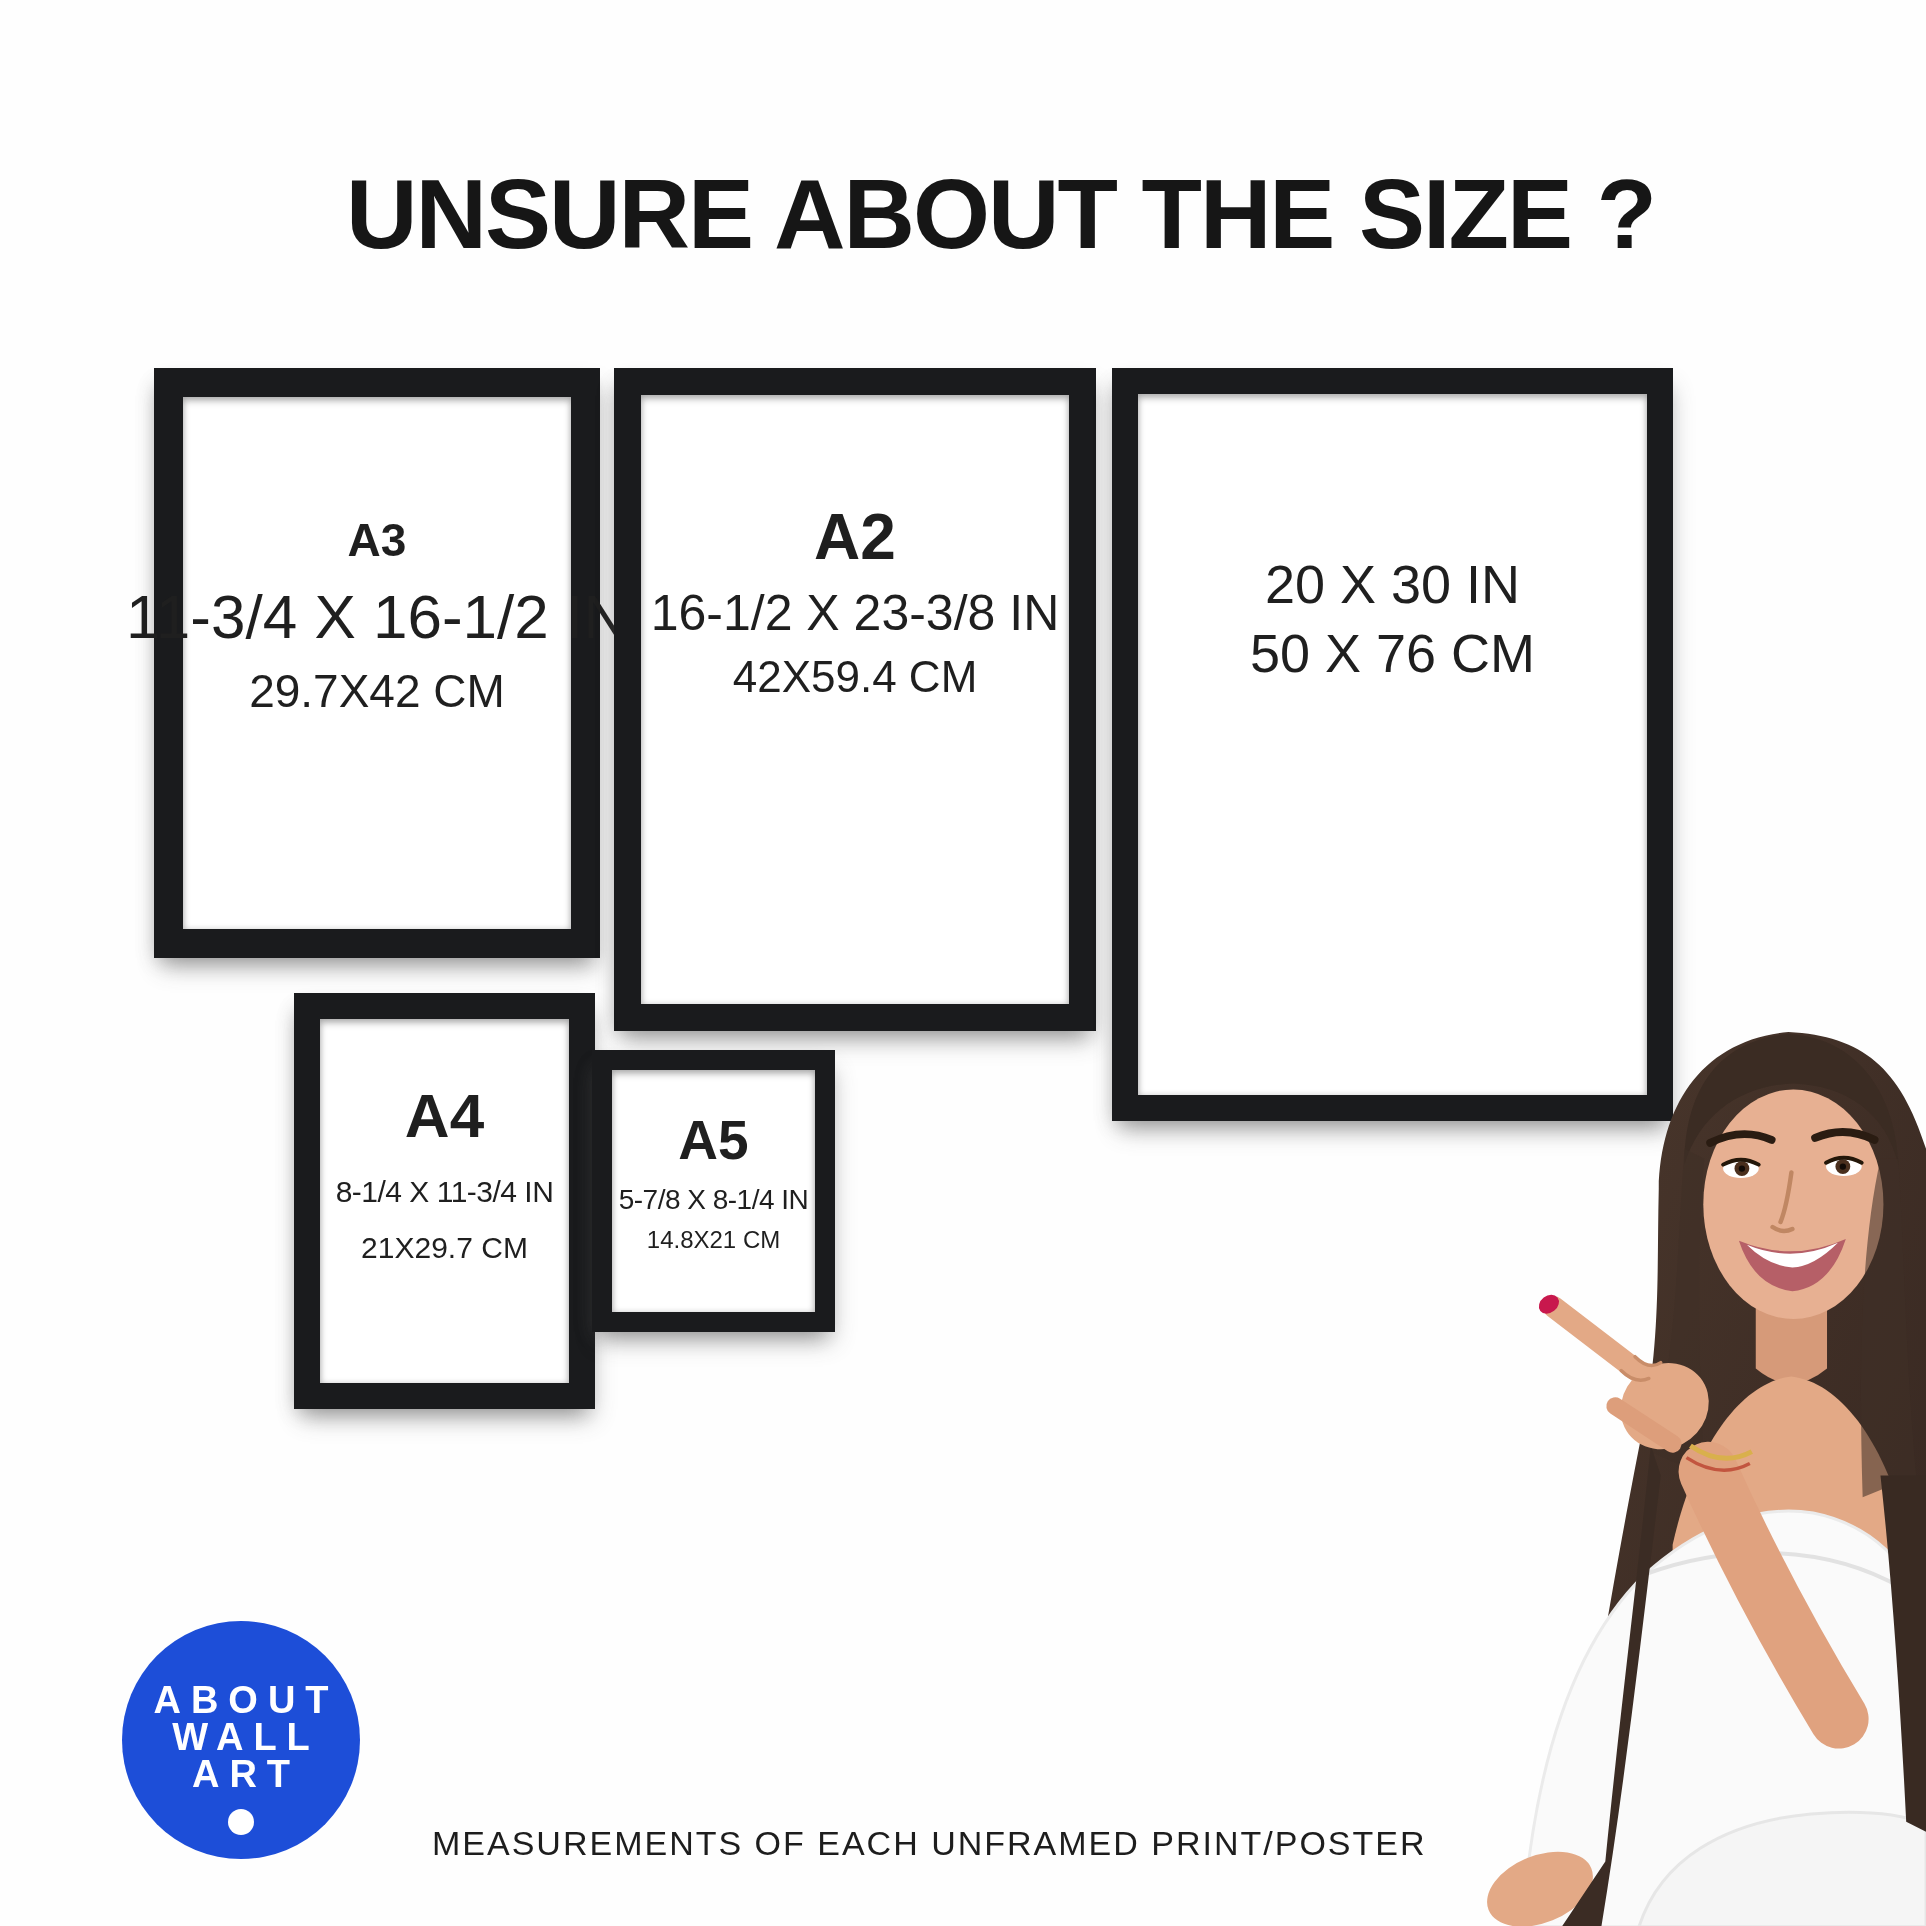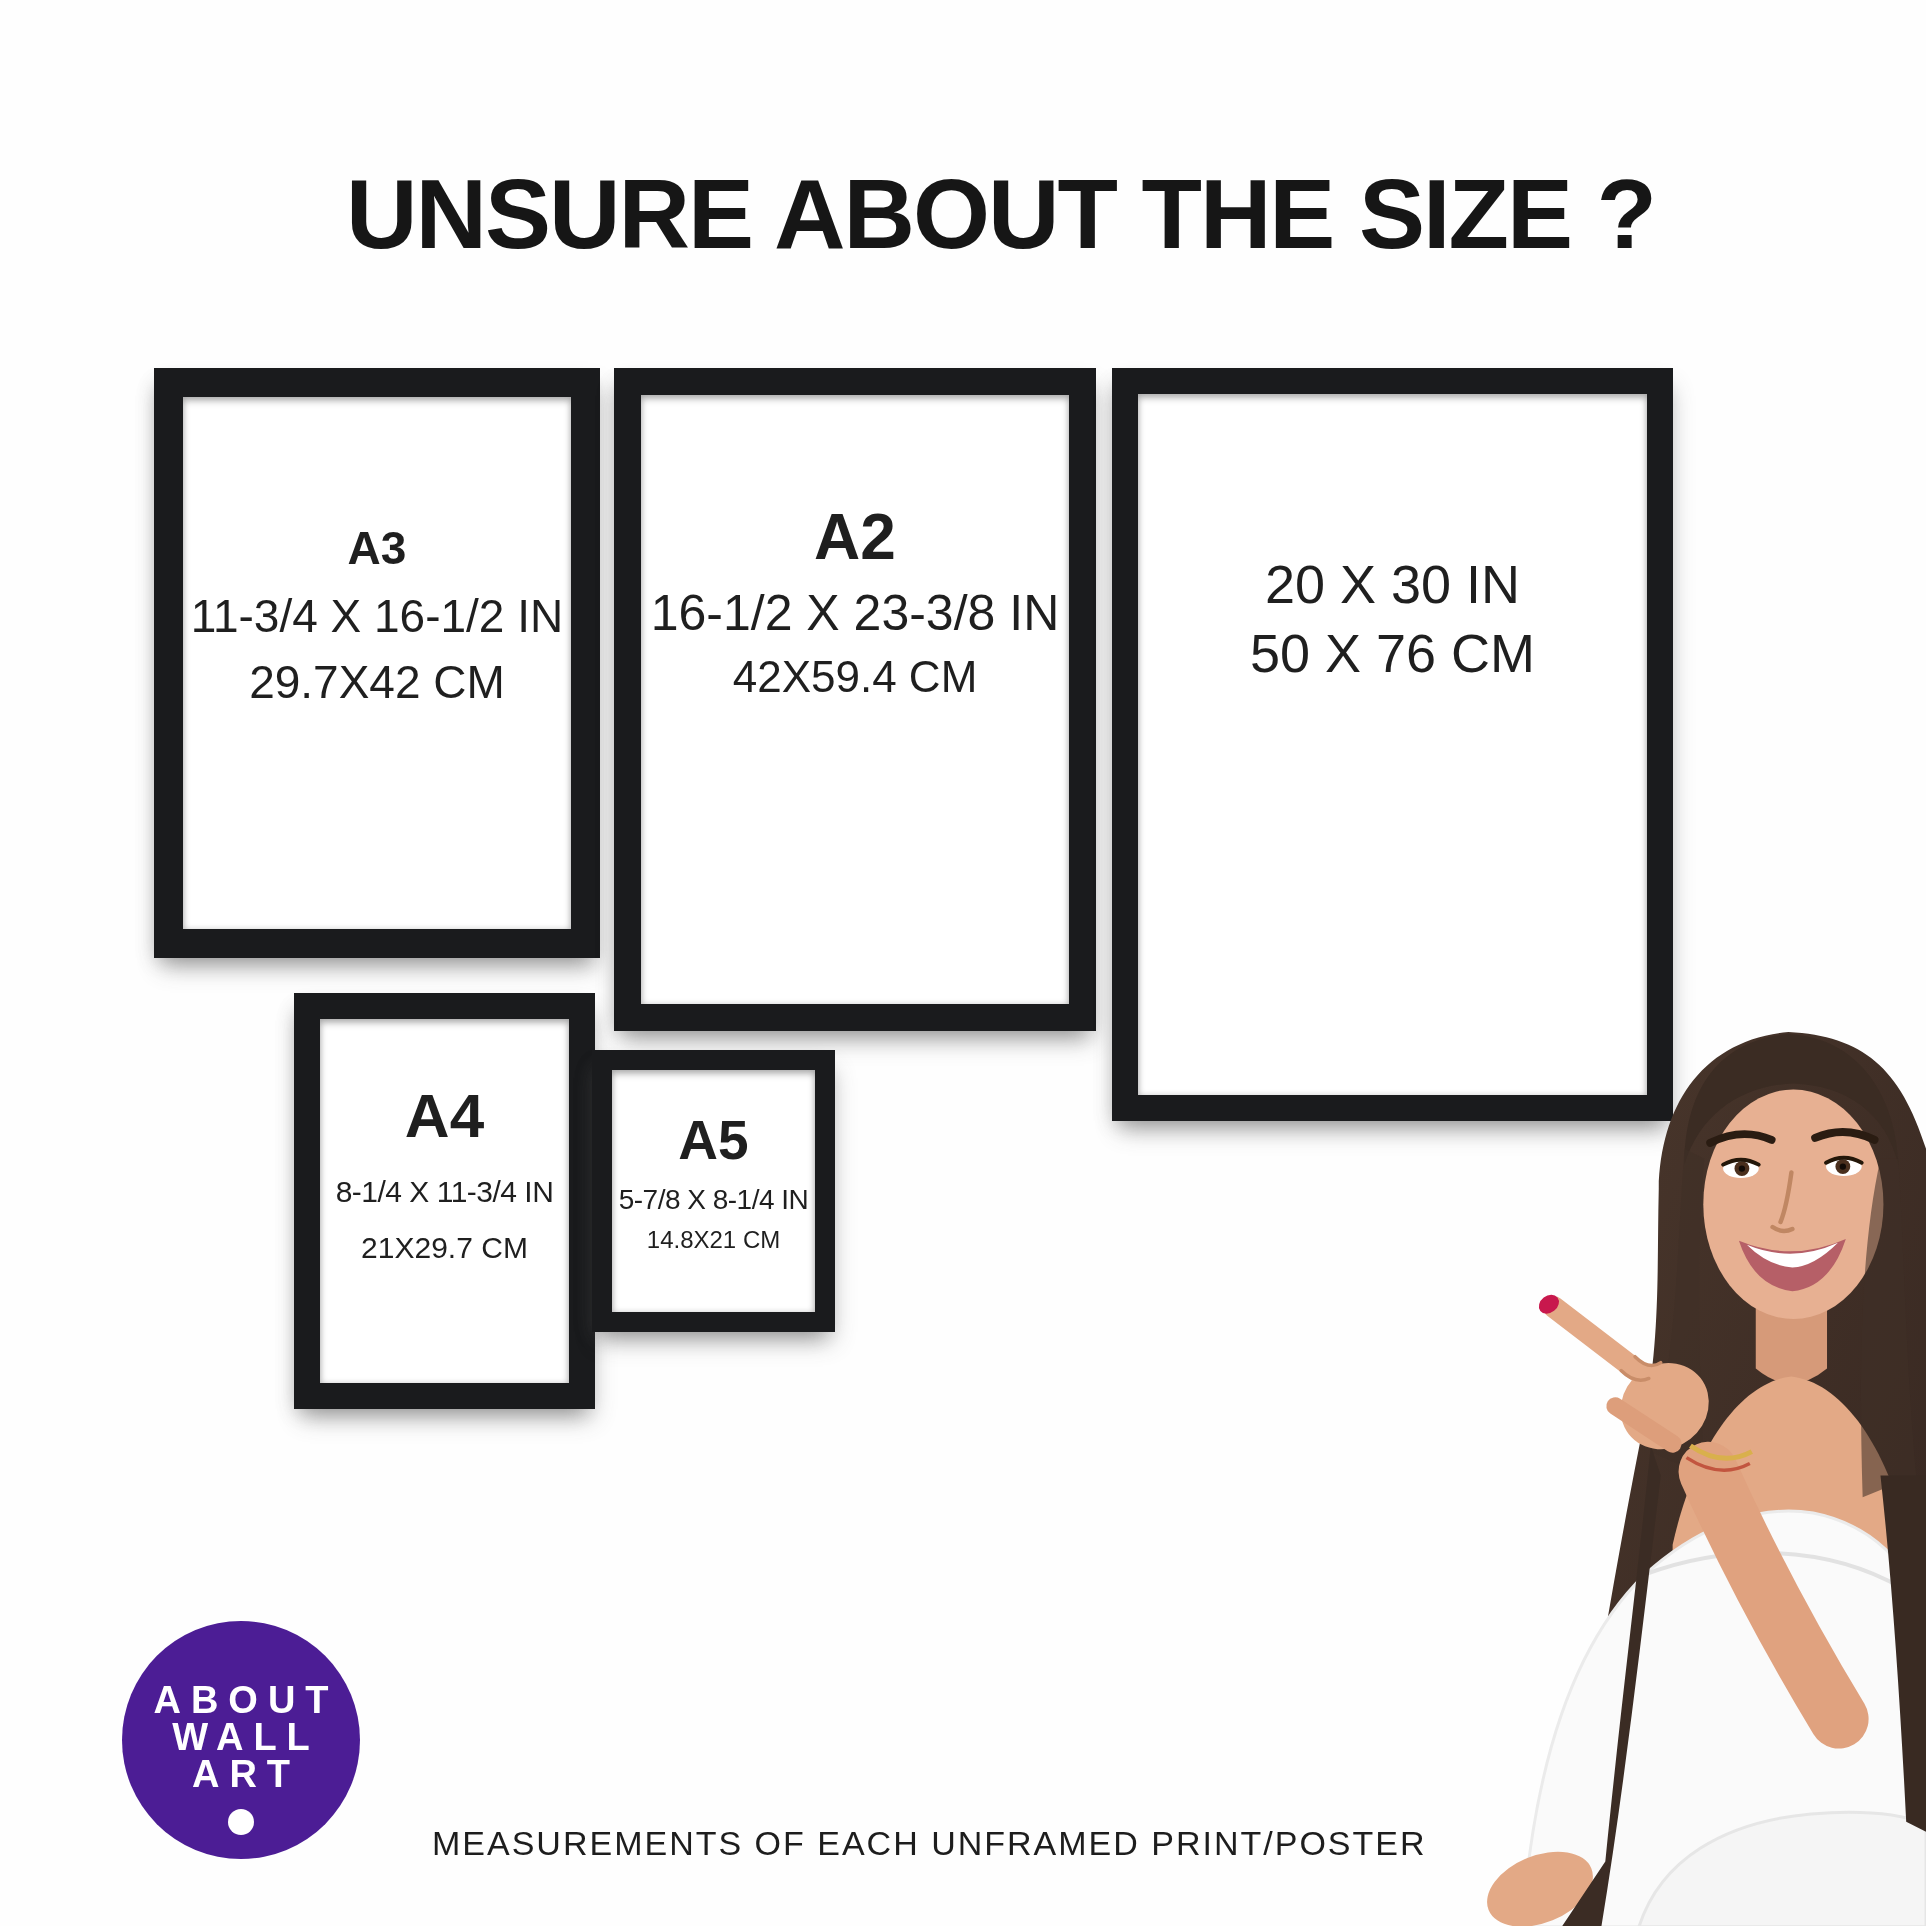--- a/index.html
+++ b/index.html
@@ -28,21 +28,21 @@
   .frame-content{
     position:absolute;inset:0;display:flex;flex-direction:column;
     align-items:center;justify-content:center;text-align:center;
     white-space:nowrap;color:#1f1f1f;
   }
   .size-label{font-weight:700;}
   .size-label:empty{display:none;}
   #frame-a3{left:154px;top:368px;width:446px;height:590px;border-width:29px;}
   #frame-a3 .frame-content{transform:translateY(-48px);}
   #frame-a3 .size-label{font-size:46px;margin-bottom:14px;}
-  #frame-a3 .size-inches{font-size:46px;margin-bottom:12px;}
+  #frame-a3 .size-inches{font-size:62px;margin-bottom:12px;}
   #frame-a3 .size-cm{font-size:46px;}
 
   #frame-a2{left:614px;top:368px;width:482px;height:663px;border-width:27px;}
   #frame-a2 .frame-content{transform:translateY(-99px);}
   #frame-a2 .size-label{font-size:64px;margin-bottom:10px;}
   #frame-a2 .size-inches{font-size:50px;margin-bottom:10px;}
   #frame-a2 .size-cm{font-size:44px;}
 
   #frame-20x30{left:1112px;top:368px;width:561px;height:753px;border-width:26px;padding-left:20px;}
   #frame-20x30 .frame-content{transform:translateY(-126px);}
@@ -57,21 +57,21 @@
 
   #frame-a5{left:592px;top:1050px;width:243px;height:282px;border-width:20px;}
   #frame-a5 .frame-content{transform:translateY(-10px);}
   #frame-a5 .size-label{font-size:55px;margin-bottom:12px;}
   #frame-a5 .size-inches{font-size:28px;letter-spacing:-0.5px;margin-bottom:10px;}
   #frame-a5 .size-cm{font-size:24px;}
 
   
   .brand-logo{
     position:absolute;left:122px;top:1621px;width:238px;height:238px;
-    border-radius:50%;background:#4c1d95;
+    border-radius:50%;background:#1d4ed8;
     display:flex;flex-direction:column;align-items:center;
     padding-top:61px;box-sizing:border-box;
   }
   .brand-logo .logo-line{
     color:#ffffff;font-weight:700;font-size:38px;line-height:37px;
     letter-spacing:10px;text-indent:10px;
   }
   .logo-dot{
     width:26px;height:26px;border-radius:50%;background:#ffffff;margin-top:16px;
   }

